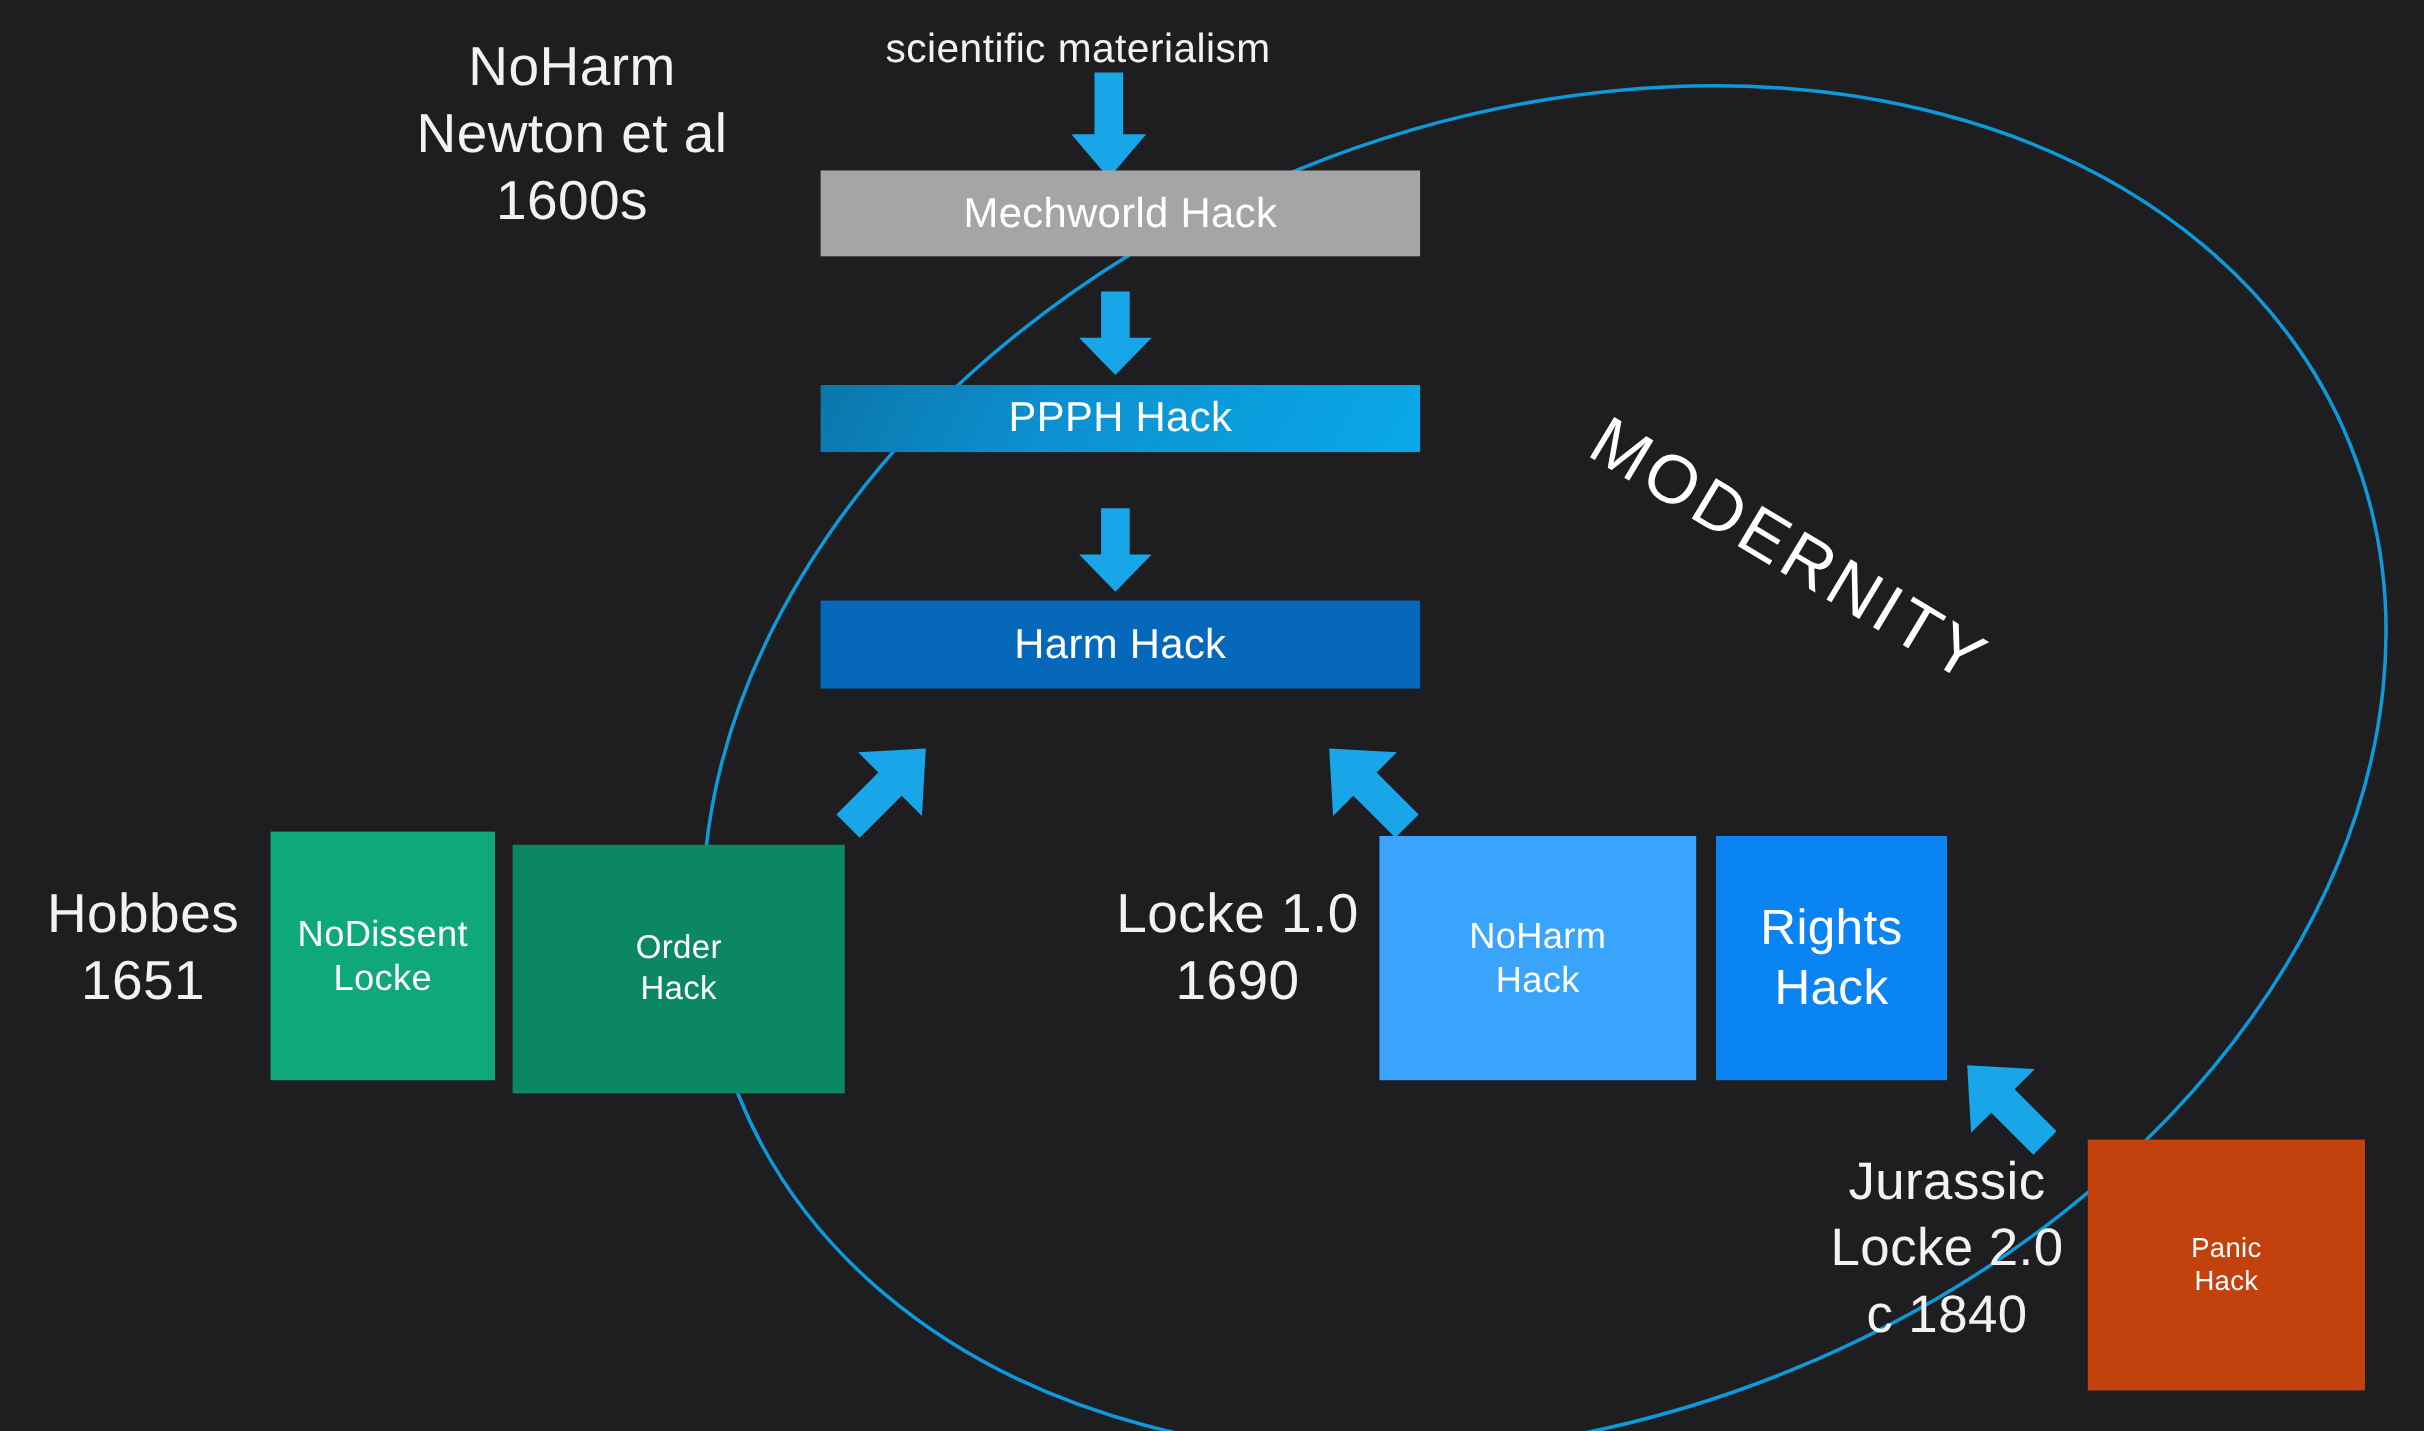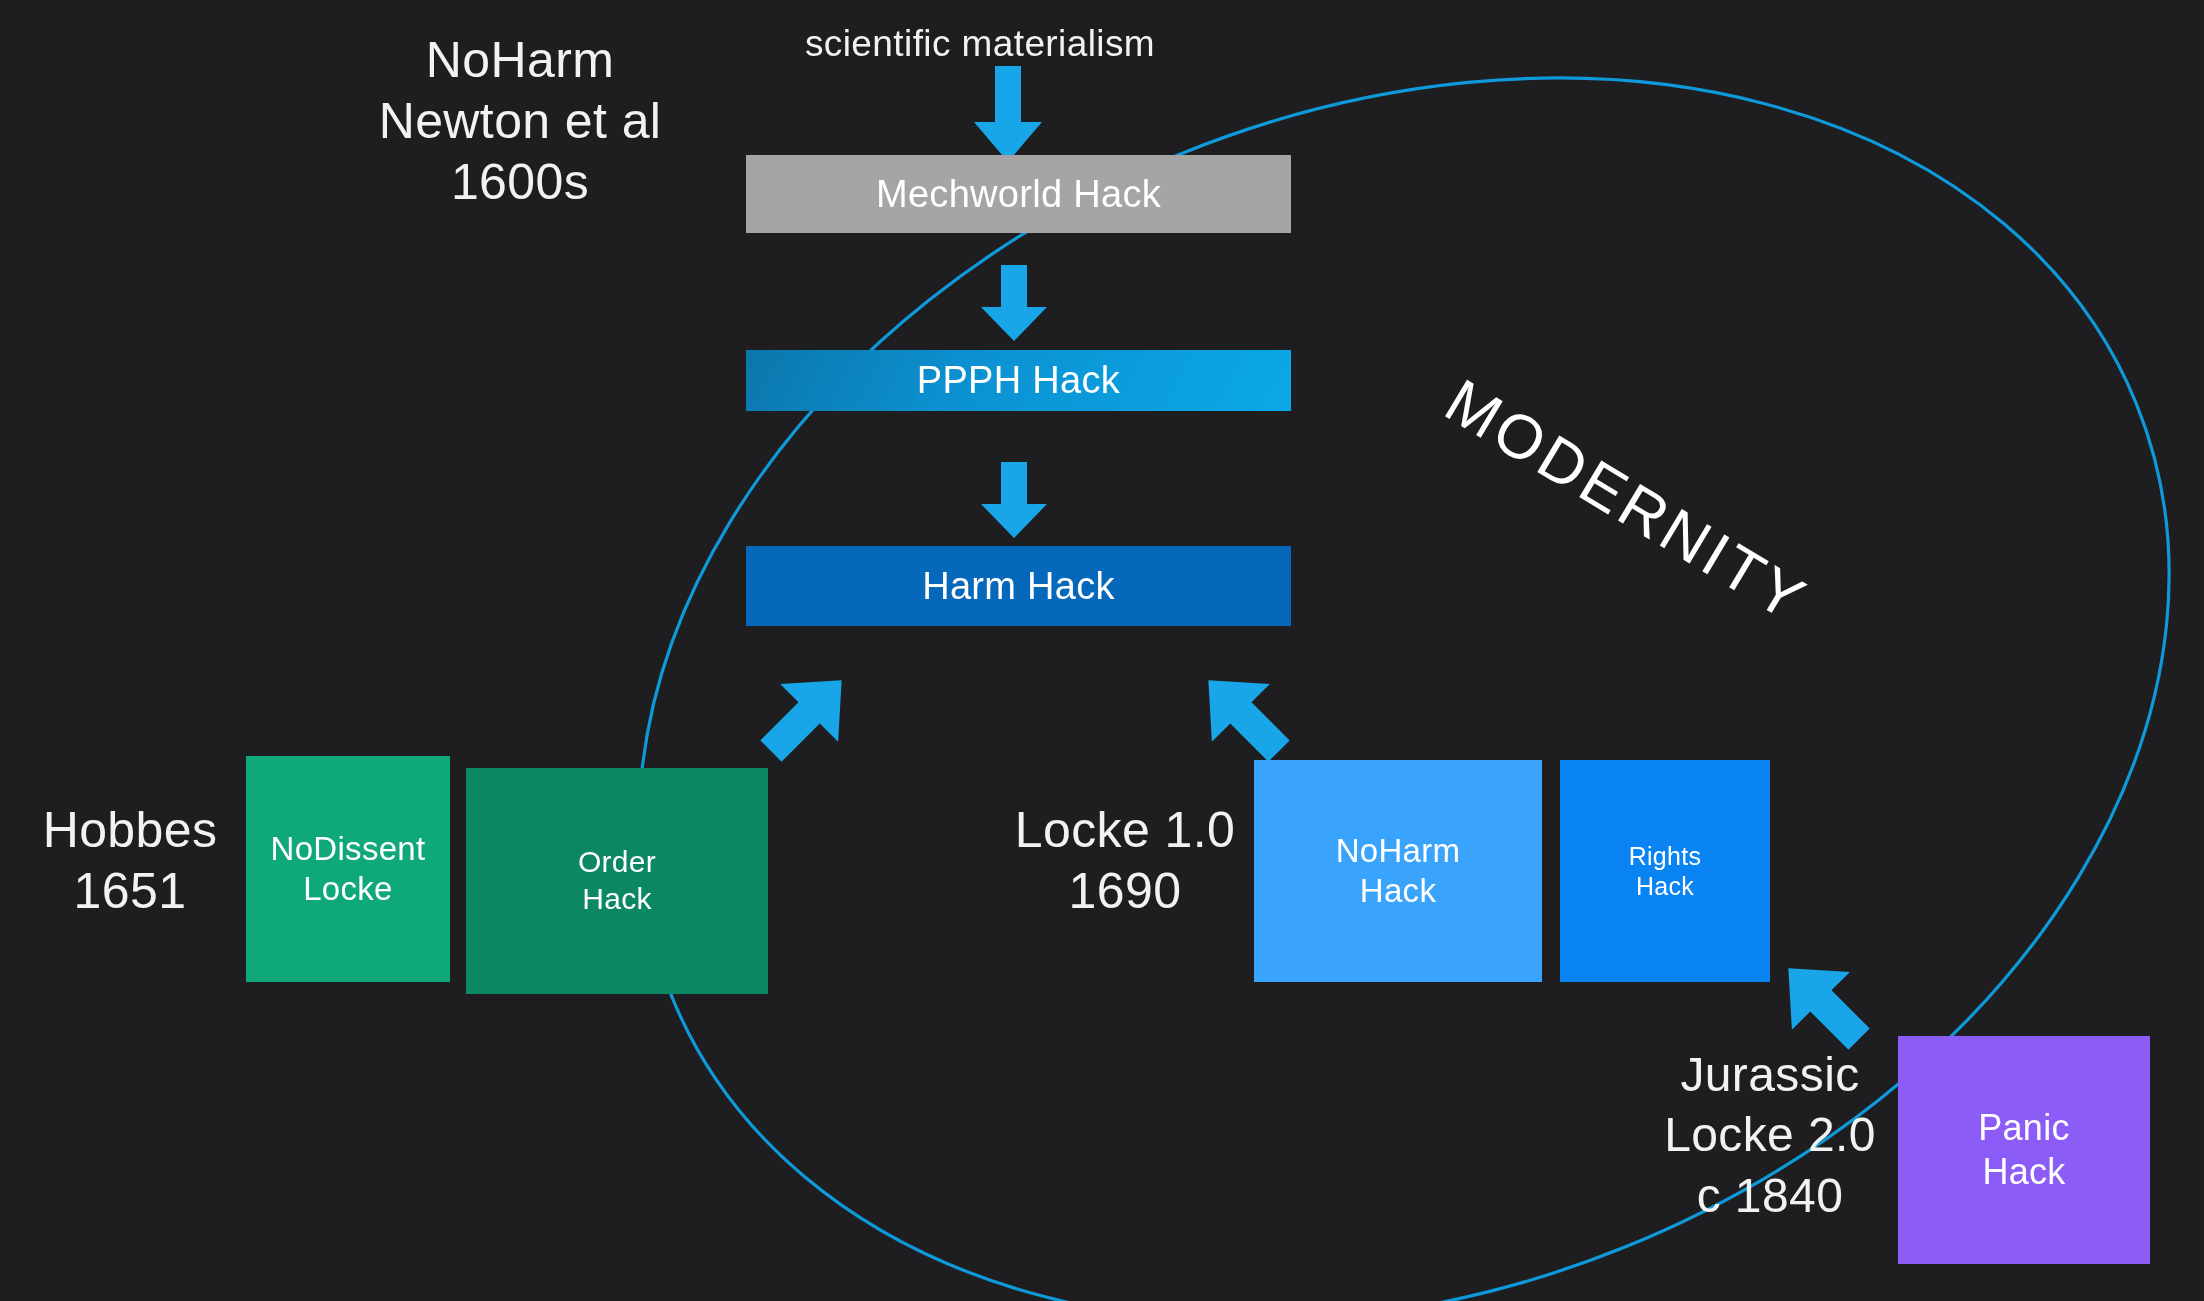--- a/index.html
+++ b/index.html
@@ -126,27 +126,27 @@
   #box-noharm {
     left: 1254px; top: 760px;
     width: 288px; height: 222px;
     background: #3aa3fb;
     font-size: 33px;
   }
   #box-rights {
     left: 1560px; top: 760px;
     width: 210px; height: 222px;
     background: #0b84f3;
-    font-size: 25px;
+    font-size: 45px;
   }
   #box-panic {
     left: 1898px; top: 1036px;
     width: 252px; height: 228px;
-    background: #8b5cf6;
-    font-size: 36px;
+    background: #c2410c;
+    font-size: 25px;
   }
   
   .arrow-svg {
     position: absolute;
     overflow: visible;
   }
   .arrow-fill { fill: #18a6e8; }
 </style>
 </head>
 <body>

